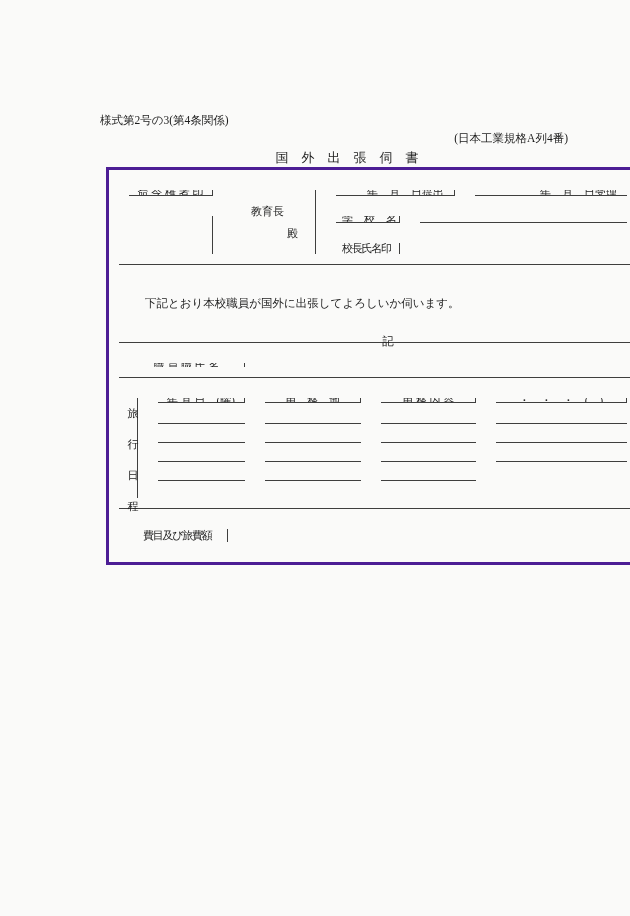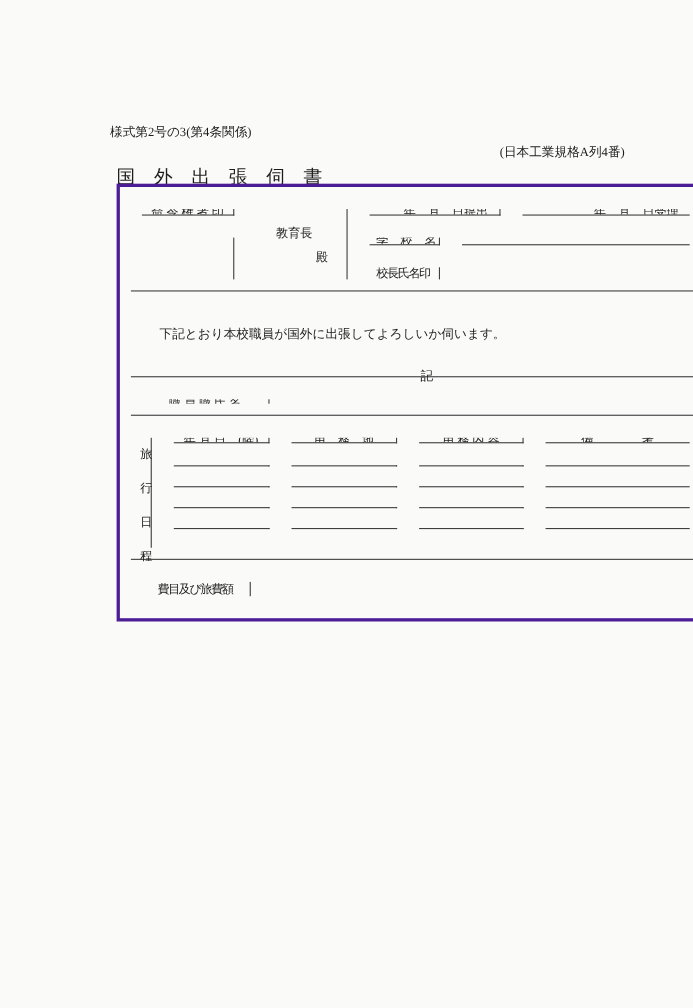--- a/index.html
+++ b/index.html
@@ -9,21 +9,21 @@
     font-family:"Liberation Serif","DejaVu Serif",serif;
     color:#1c1c1c;
     position:relative;
     overflow:hidden;
   }
   .abs { position:absolute; }
 
   
   .form-number { left:70px; top:83px; font-size:11.5px; }
   .paper-standard { right:72px; top:101px; font-size:11.5px; }
-  .form-title { left:76px; top:119px; width:482px; text-align:left; font-size:17px; }
+  .form-title { left:76px; top:119px; width:482px; text-align:center; font-size:13px; }
 
   
   .form-table {
     left:76px; top:137px; width:544px;
     border:3px solid #4c1d95;
   }
   .sec { display:grid; border-bottom:1px solid #3e3e3e; }
   .sec:last-child { border-bottom:none; }
   .br { border-right:1px solid #3e3e3e; }
   .bb { border-bottom:1px solid #3e3e3e; }
@@ -102,21 +102,20 @@
     <div class="br d-side">
       <span>旅</span>
       <span>行</span>
       <span>日</span>
       <span>程</span>
     </div>
 
     <div class="cell cc br bb">年 月 日　(曜)</div>
     <div class="cell cc br bb">用　務　地</div>
     <div class="cell cc br bb">用 務 内 容</div>
-    <div class="cell cc bb">備　　　　考</div>
 
     <div class="cell cc br bb">・　・　・　(　)</div>
     <div class="cell br bb"></div>
     <div class="cell br bb"></div>
     <div class="cell bb"></div>
 
     <div class="cell cc br bb">・　・　・　(　)</div>
     <div class="cell br bb"></div>
     <div class="cell br bb"></div>
     <div class="cell bb"></div>

